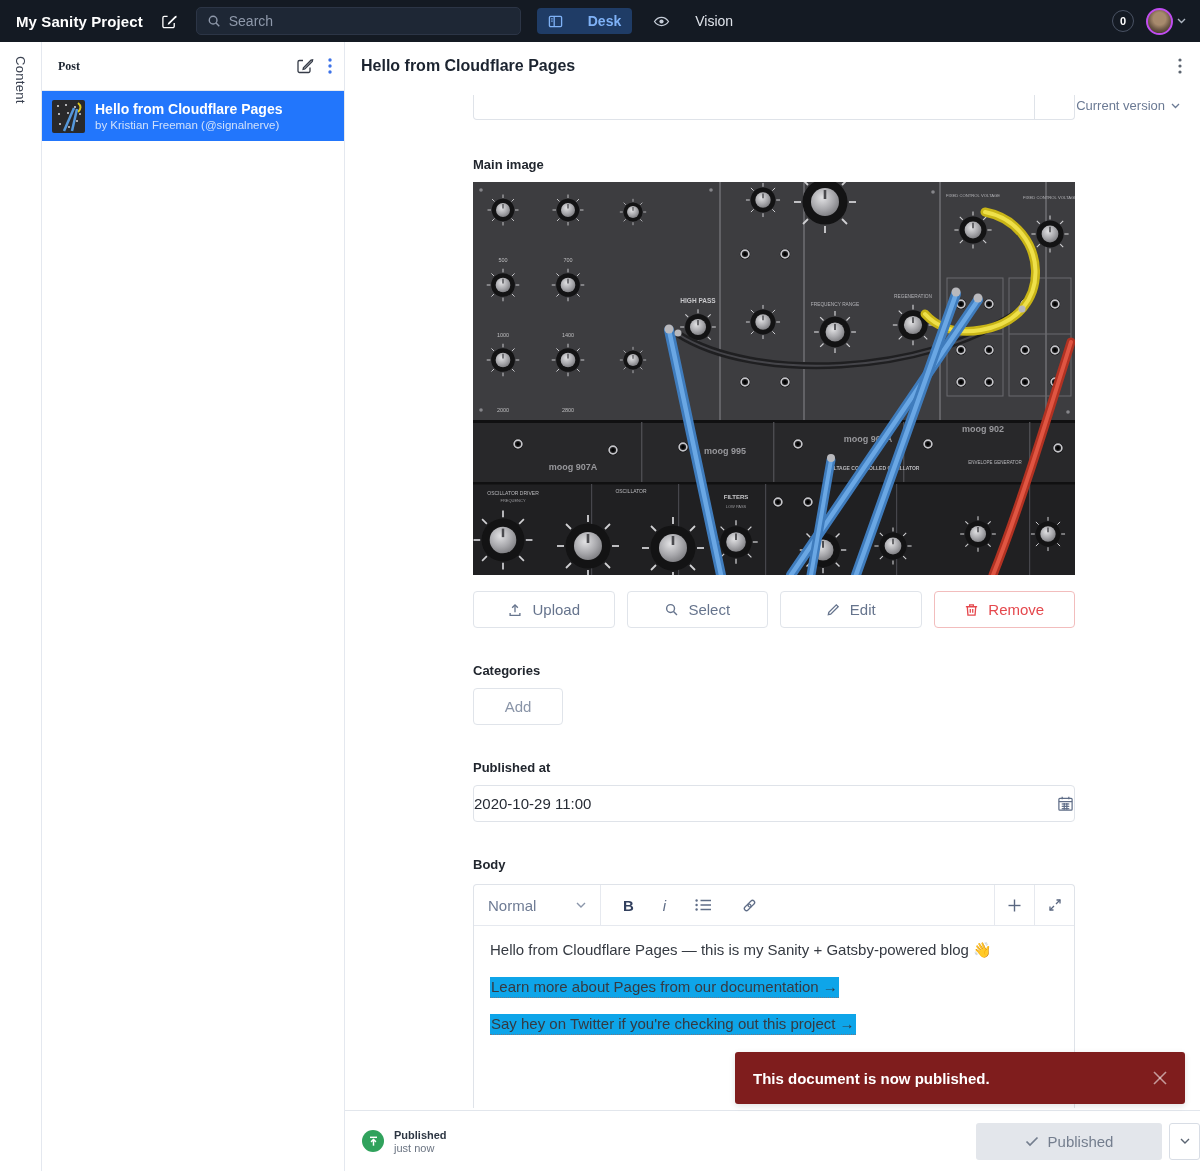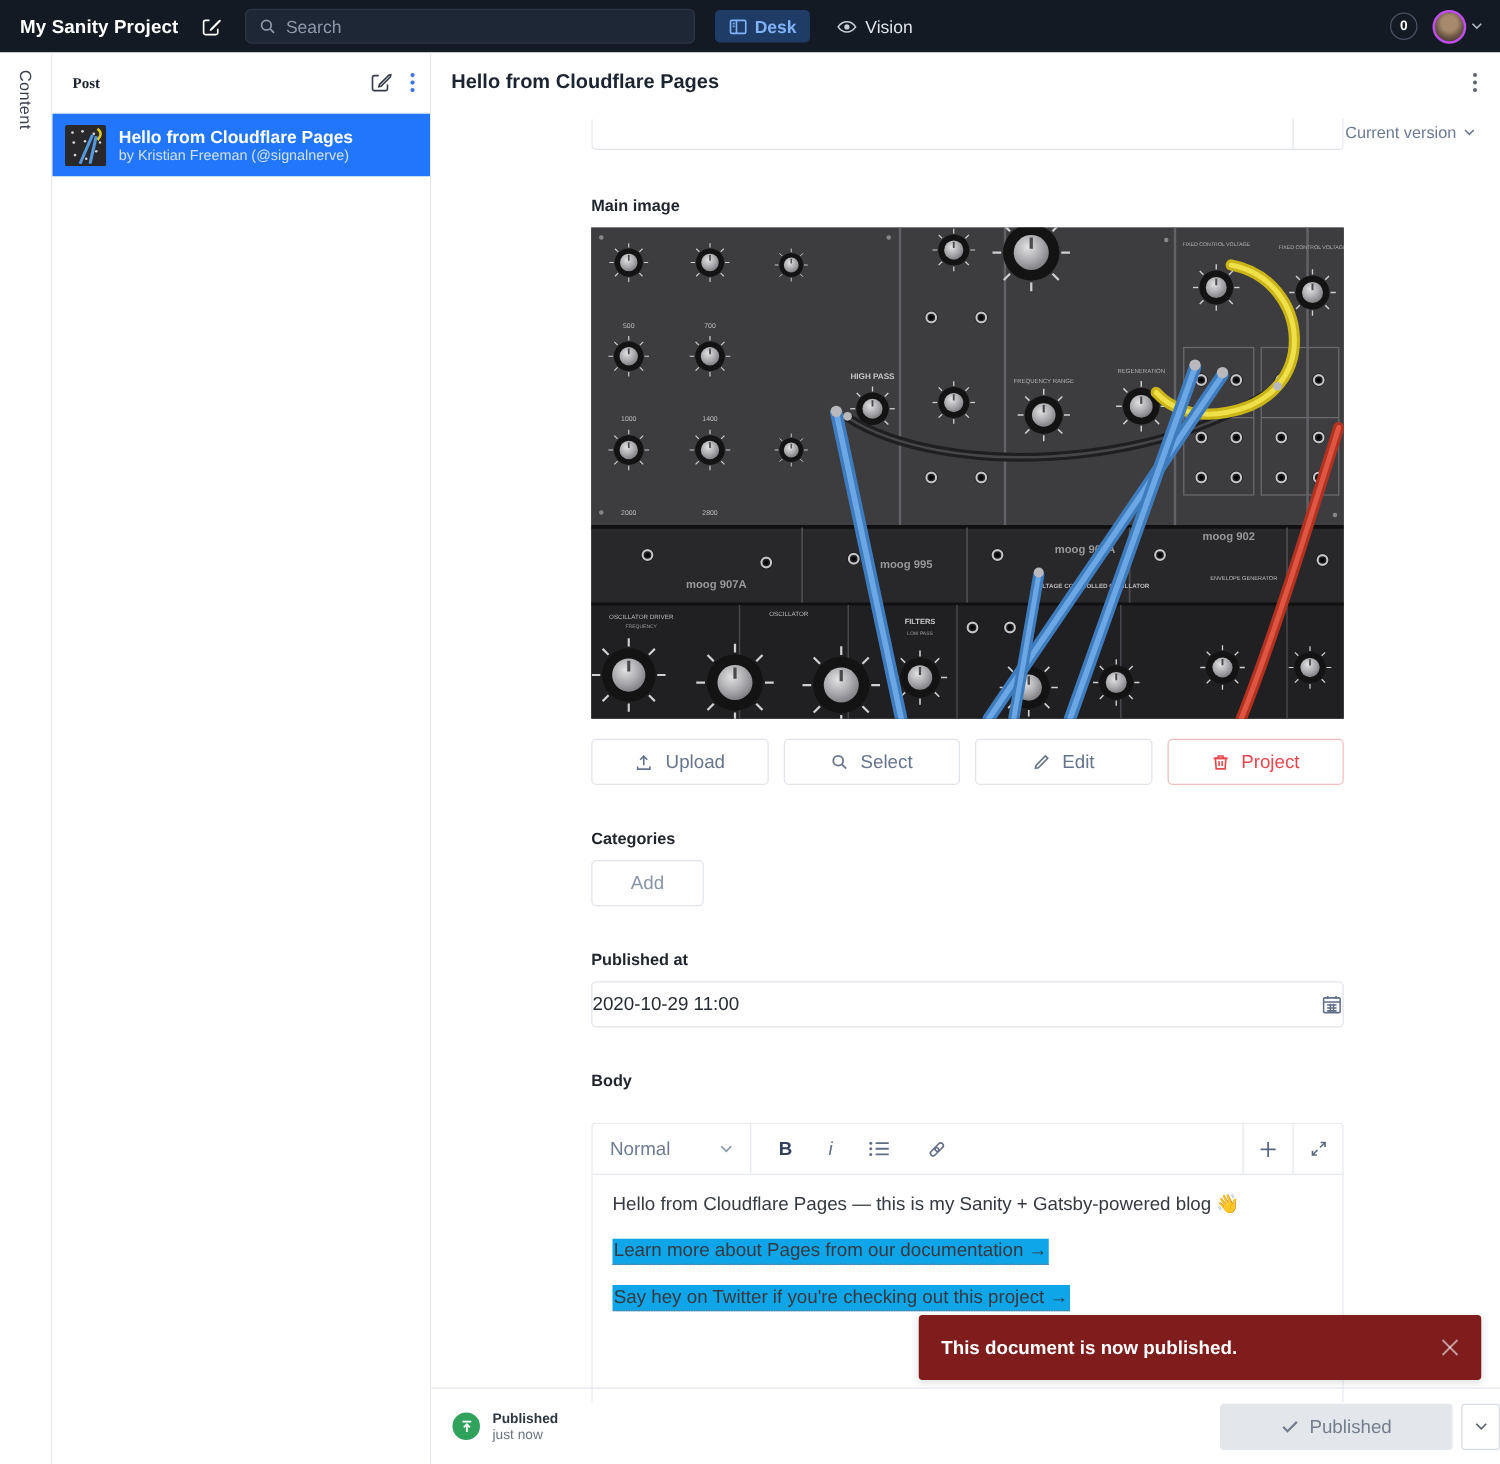--- a/index.html
+++ b/index.html
@@ -5,24 +5,24 @@
   * { box-sizing: border-box; margin: 0; padding: 0; }
   html,body { width:1200px; height:1171px; overflow:hidden; }
   body { font-family:"Liberation Sans", sans-serif; background:#fff; color:#21262e; }
   svg { display:block; }
 
   
   .topbar { height:42px; background:#141a23; display:flex; align-items:center; padding:0 14px 0 16px; }
   .project-title { color:#fff; font-size:15px; font-weight:700; letter-spacing:.1px; }
   .icon-btn { background:none; border:none; cursor:pointer; display:flex; align-items:center; justify-content:center; }
   .topbar-compose { margin-left:18px; }
-  .searchbox { margin-left:18px; width:360px; height:28px; background:#1e2735; border:1px solid #2c3546; border-radius:5px; display:flex; align-items:center; padding:0 10px; gap:8px; }
+  .searchbox { margin-left:18px; width:325px; height:28px; background:#1e2735; border:1px solid #2c3546; border-radius:5px; display:flex; align-items:center; padding:0 10px; gap:8px; }
   .searchbox input { background:transparent; border:none; outline:none; color:#cfd6e1; font-size:14px; width:100%; font-family:inherit; }
   .searchbox input::placeholder { color:#8f99ab; }
-  .tab { display:flex; align-items:center; gap:6px; font-size:14px; padding:5px 11px; border-radius:4px; cursor:pointer; }
+  .tab { display:flex; align-items:center; gap:25px; font-size:14px; padding:5px 11px; border-radius:4px; cursor:pointer; }
   .tab-desk { margin-left:16px; background:#1f3c66; color:#7fb2f7; font-weight:600; }
   .tab-vision { margin-left:10px; color:#dfe3ea; }
   .topbar-right { margin-left:auto; display:flex; align-items:center; }
   .presence-badge { width:22px; height:22px; border-radius:50%; border:1.5px solid #495263; color:#fff; font-size:11px; font-weight:600; display:flex; align-items:center; justify-content:center; background:transparent; cursor:pointer; }
   .avatar { width:27px; height:27px; margin-left:12px; border-radius:50%; border:2px solid #bf4df0; background:radial-gradient(circle at 50% 38%, #a78a6d 0 34%, #6d5846 60%, #2a211b 100%); background-color:#3a2f26; cursor:pointer; }
   .avatar-chevron { margin-left:4px; }
 
   
   .app { display:flex; height:1129px; }
   .content-strip { width:42px; border-right:1px solid #e4e8ef; padding-top:14px; display:flex; justify-content:center; cursor:pointer; background:#fff; }
@@ -57,21 +57,21 @@
   .main-image { margin-top:10px; width:602px; height:393px; cursor:pointer; background:#2d2d2f; }
   .img-btn-row { margin-top:16px; display:flex; gap:12px; }
   .img-btn { flex:1; height:37px; border:1px solid #e0e4ea; border-radius:4px; background:#fff; display:flex; align-items:center; justify-content:center; gap:9px; font-size:15px; color:#66748d; font-family:inherit; cursor:pointer; }
   .img-btn.danger { color:#e5484d; border-color:#f2bdbd; }
 
   .add-btn { margin-top:10px; width:90px; height:37px; border:1px solid #e0e4ea; border-radius:4px; background:#fff; font-size:15px; color:#8a95a8; font-family:inherit; cursor:pointer; }
 
   .date-input-wrap { margin-top:10px; height:37px; border:1px solid #dfe3e9; border-radius:4px; display:flex; align-items:center; padding:0 0; }
   .date-input-wrap input { border:none; outline:none; font-size:15px; color:#272c35; font-family:inherit; flex:1; background:transparent; }
 
-  .editor { margin-top:26px; height:224px; border:1px solid #dfe3e9; border-bottom:none; border-radius:4px 4px 0 0; display:flex; flex-direction:column; }
+  .editor { margin-top:12px; height:224px; border:1px solid #dfe3e9; border-bottom:none; border-radius:4px 4px 0 0; display:flex; flex-direction:column; }
   .toolbar { height:41px; border-bottom:1px solid #e6e9ef; display:flex; align-items:stretch; flex:none; }
   .tb-style { width:127px; border-right:1px solid #e6e9ef; display:flex; align-items:center; justify-content:space-between; padding:0 14px; cursor:pointer; color:#6e7b94; font-size:15px; }
   .tb-icons { flex:1; display:flex; align-items:center; gap:29px; padding-left:22px; }
   .tb-bold { font-size:15px; font-weight:700; color:#32405e; cursor:pointer; }
   .tb-italic { font-size:15px; font-style:italic; color:#5f6d87; cursor:pointer; }
   .tb-cell { width:40px; border-left:1px solid #e6e9ef; display:flex; align-items:center; justify-content:center; cursor:pointer; }
   .editor-content { flex:1; padding:13px 16px; font-size:15px; color:#353a42; line-height:1.45; overflow:hidden; cursor:text; }
   .editor-content p { margin-bottom:15px; }
   .body-link { background:#0ea5e9; border-bottom:1px dotted #6f7889; padding:1px 1px 2px 1px; cursor:pointer; }
 
@@ -446,21 +446,21 @@
         <button class="img-btn danger">
           <span>
             <svg width="15" height="15" viewBox="0 0 16 16" fill="none" stroke="#e5484d" stroke-width="1.4">
               <path d="M3.5 5h9l-.7 9h-7.6z"></path>
                 <line x1="2" y1="5" x2="14" y2="5"></line>
                 <path d="M6 5V3h4v2"></path>
                 <line x1="6.7" y1="7.5" x2="6.7" y2="11.5"></line>
                 <line x1="9.3" y1="7.5" x2="9.3" y2="11.5"></line>
             </svg>
           </span>
-          <span>Project</span>
+          <span>Remove</span>
         </button>
       </div>
 
       
       <div class="field-label lbl-mt35">Categories</div>
       <button class="add-btn">Add</button>
 
       
       <div class="field-label lbl-mt35">Published at</div>
       <div class="date-input-wrap">

